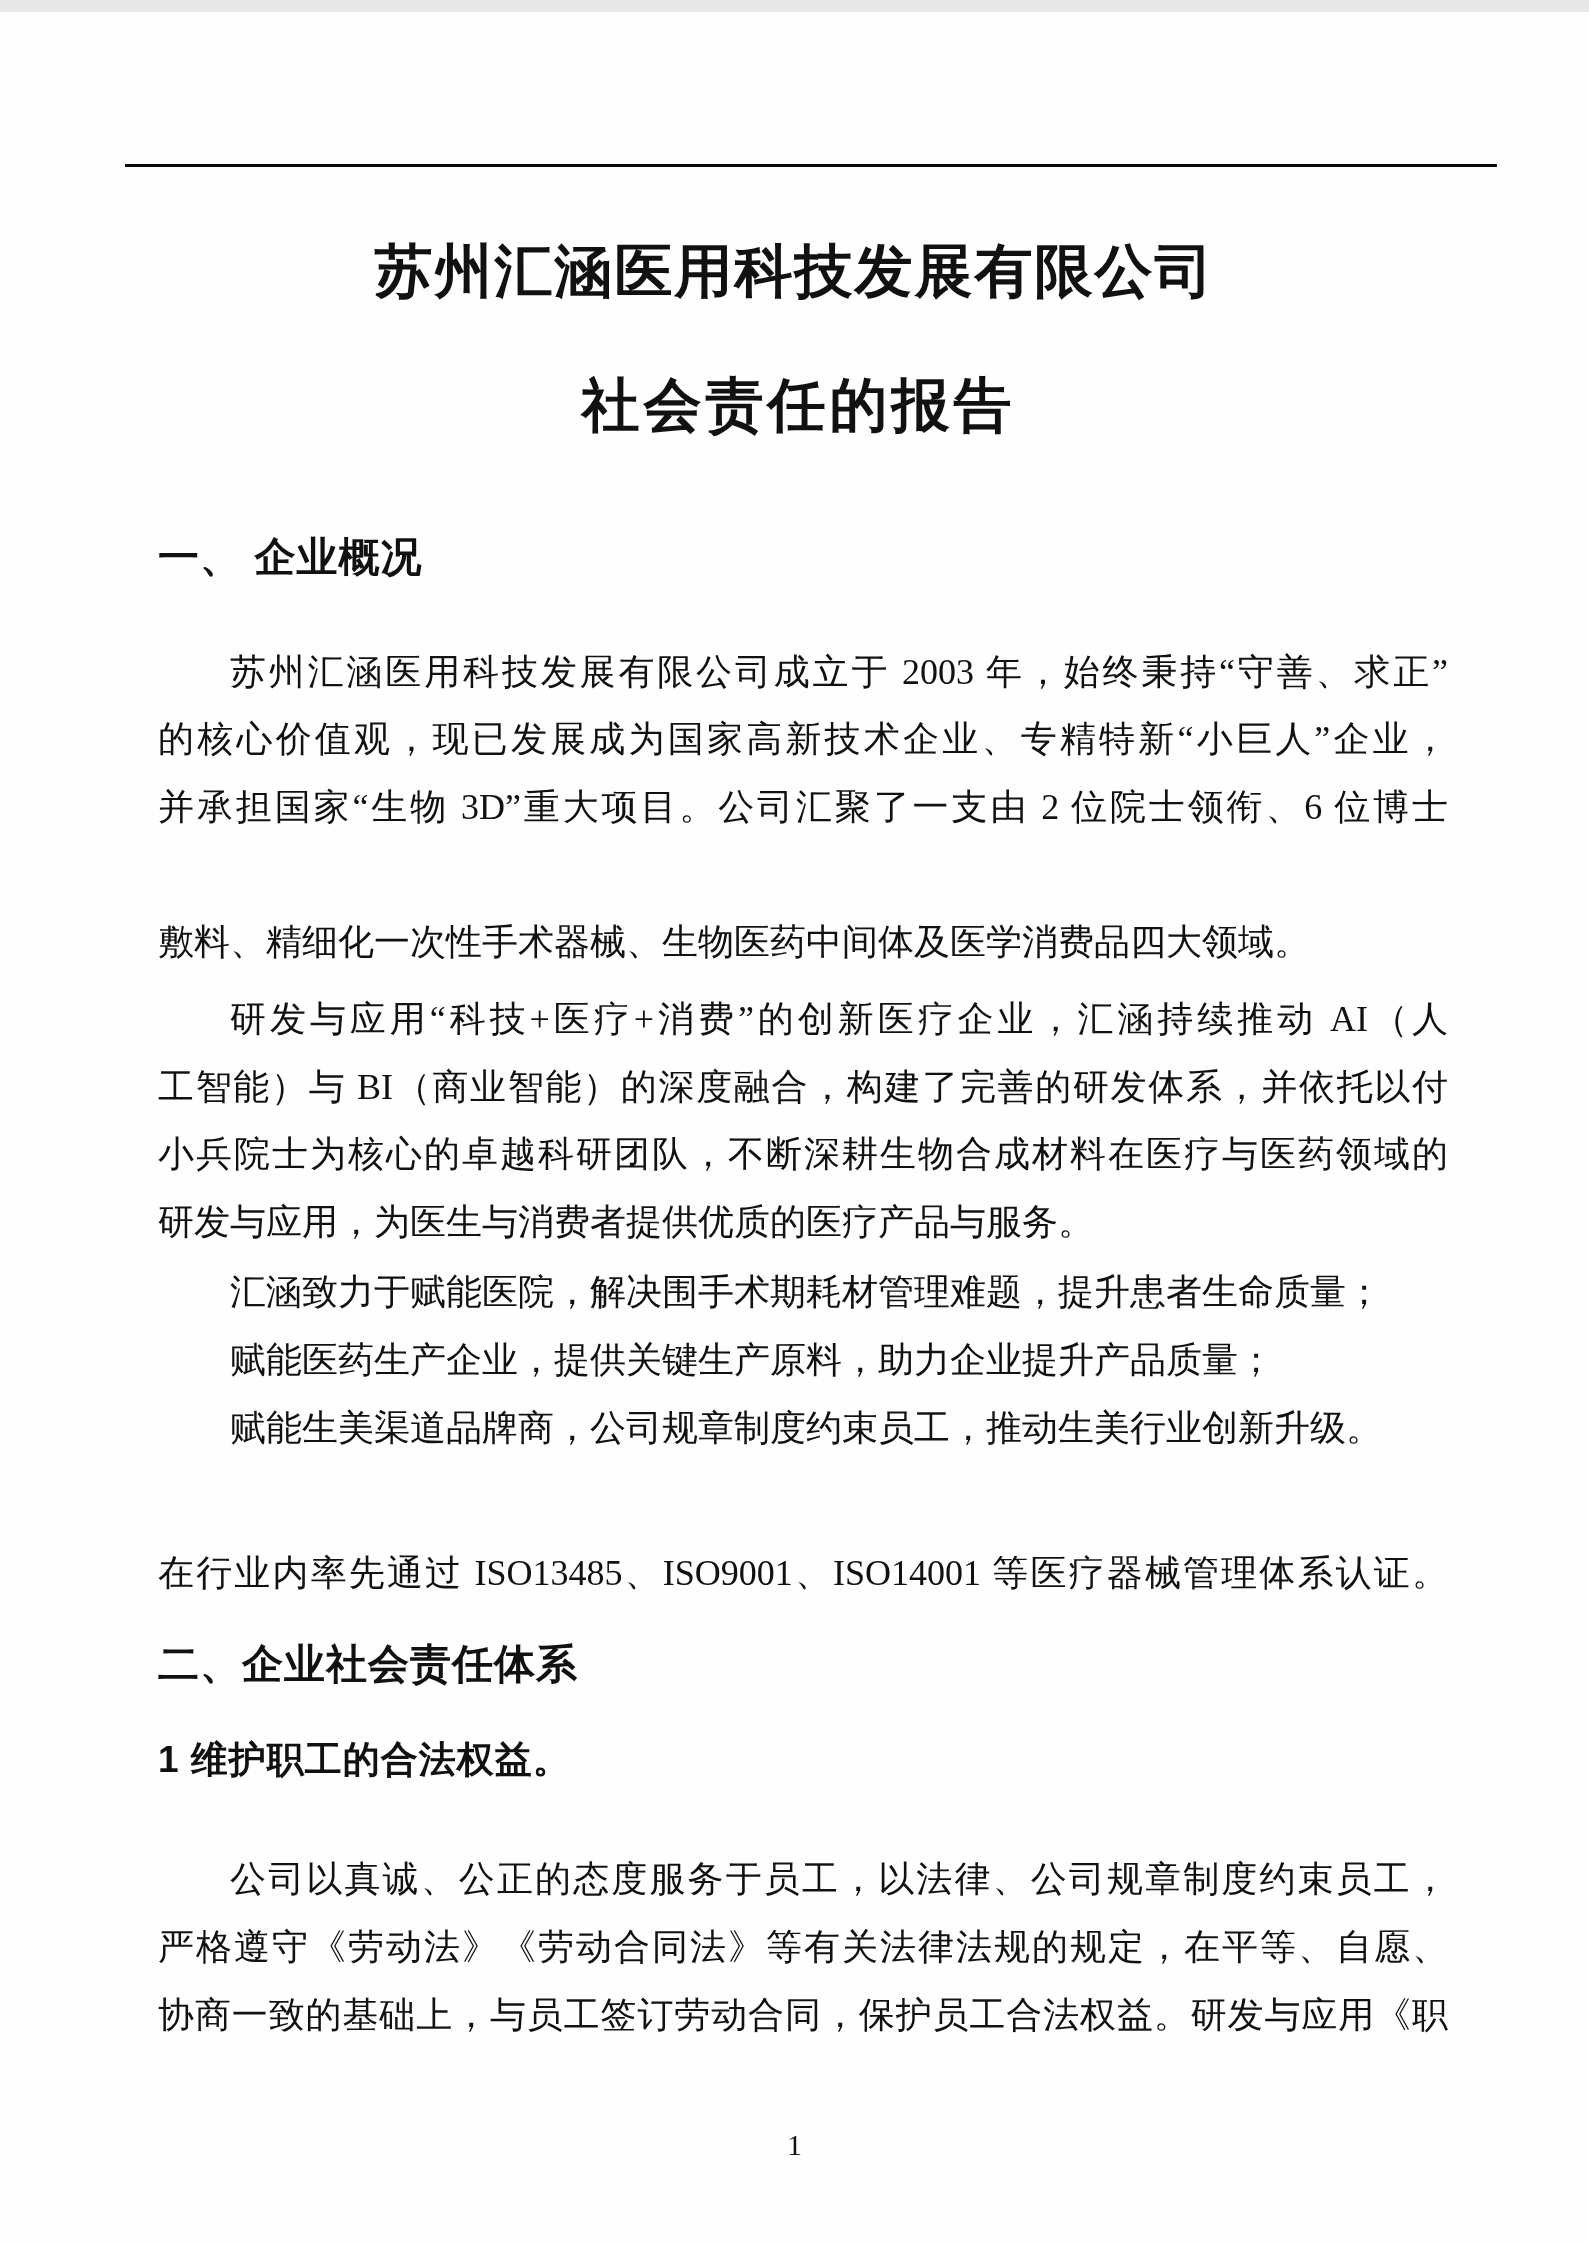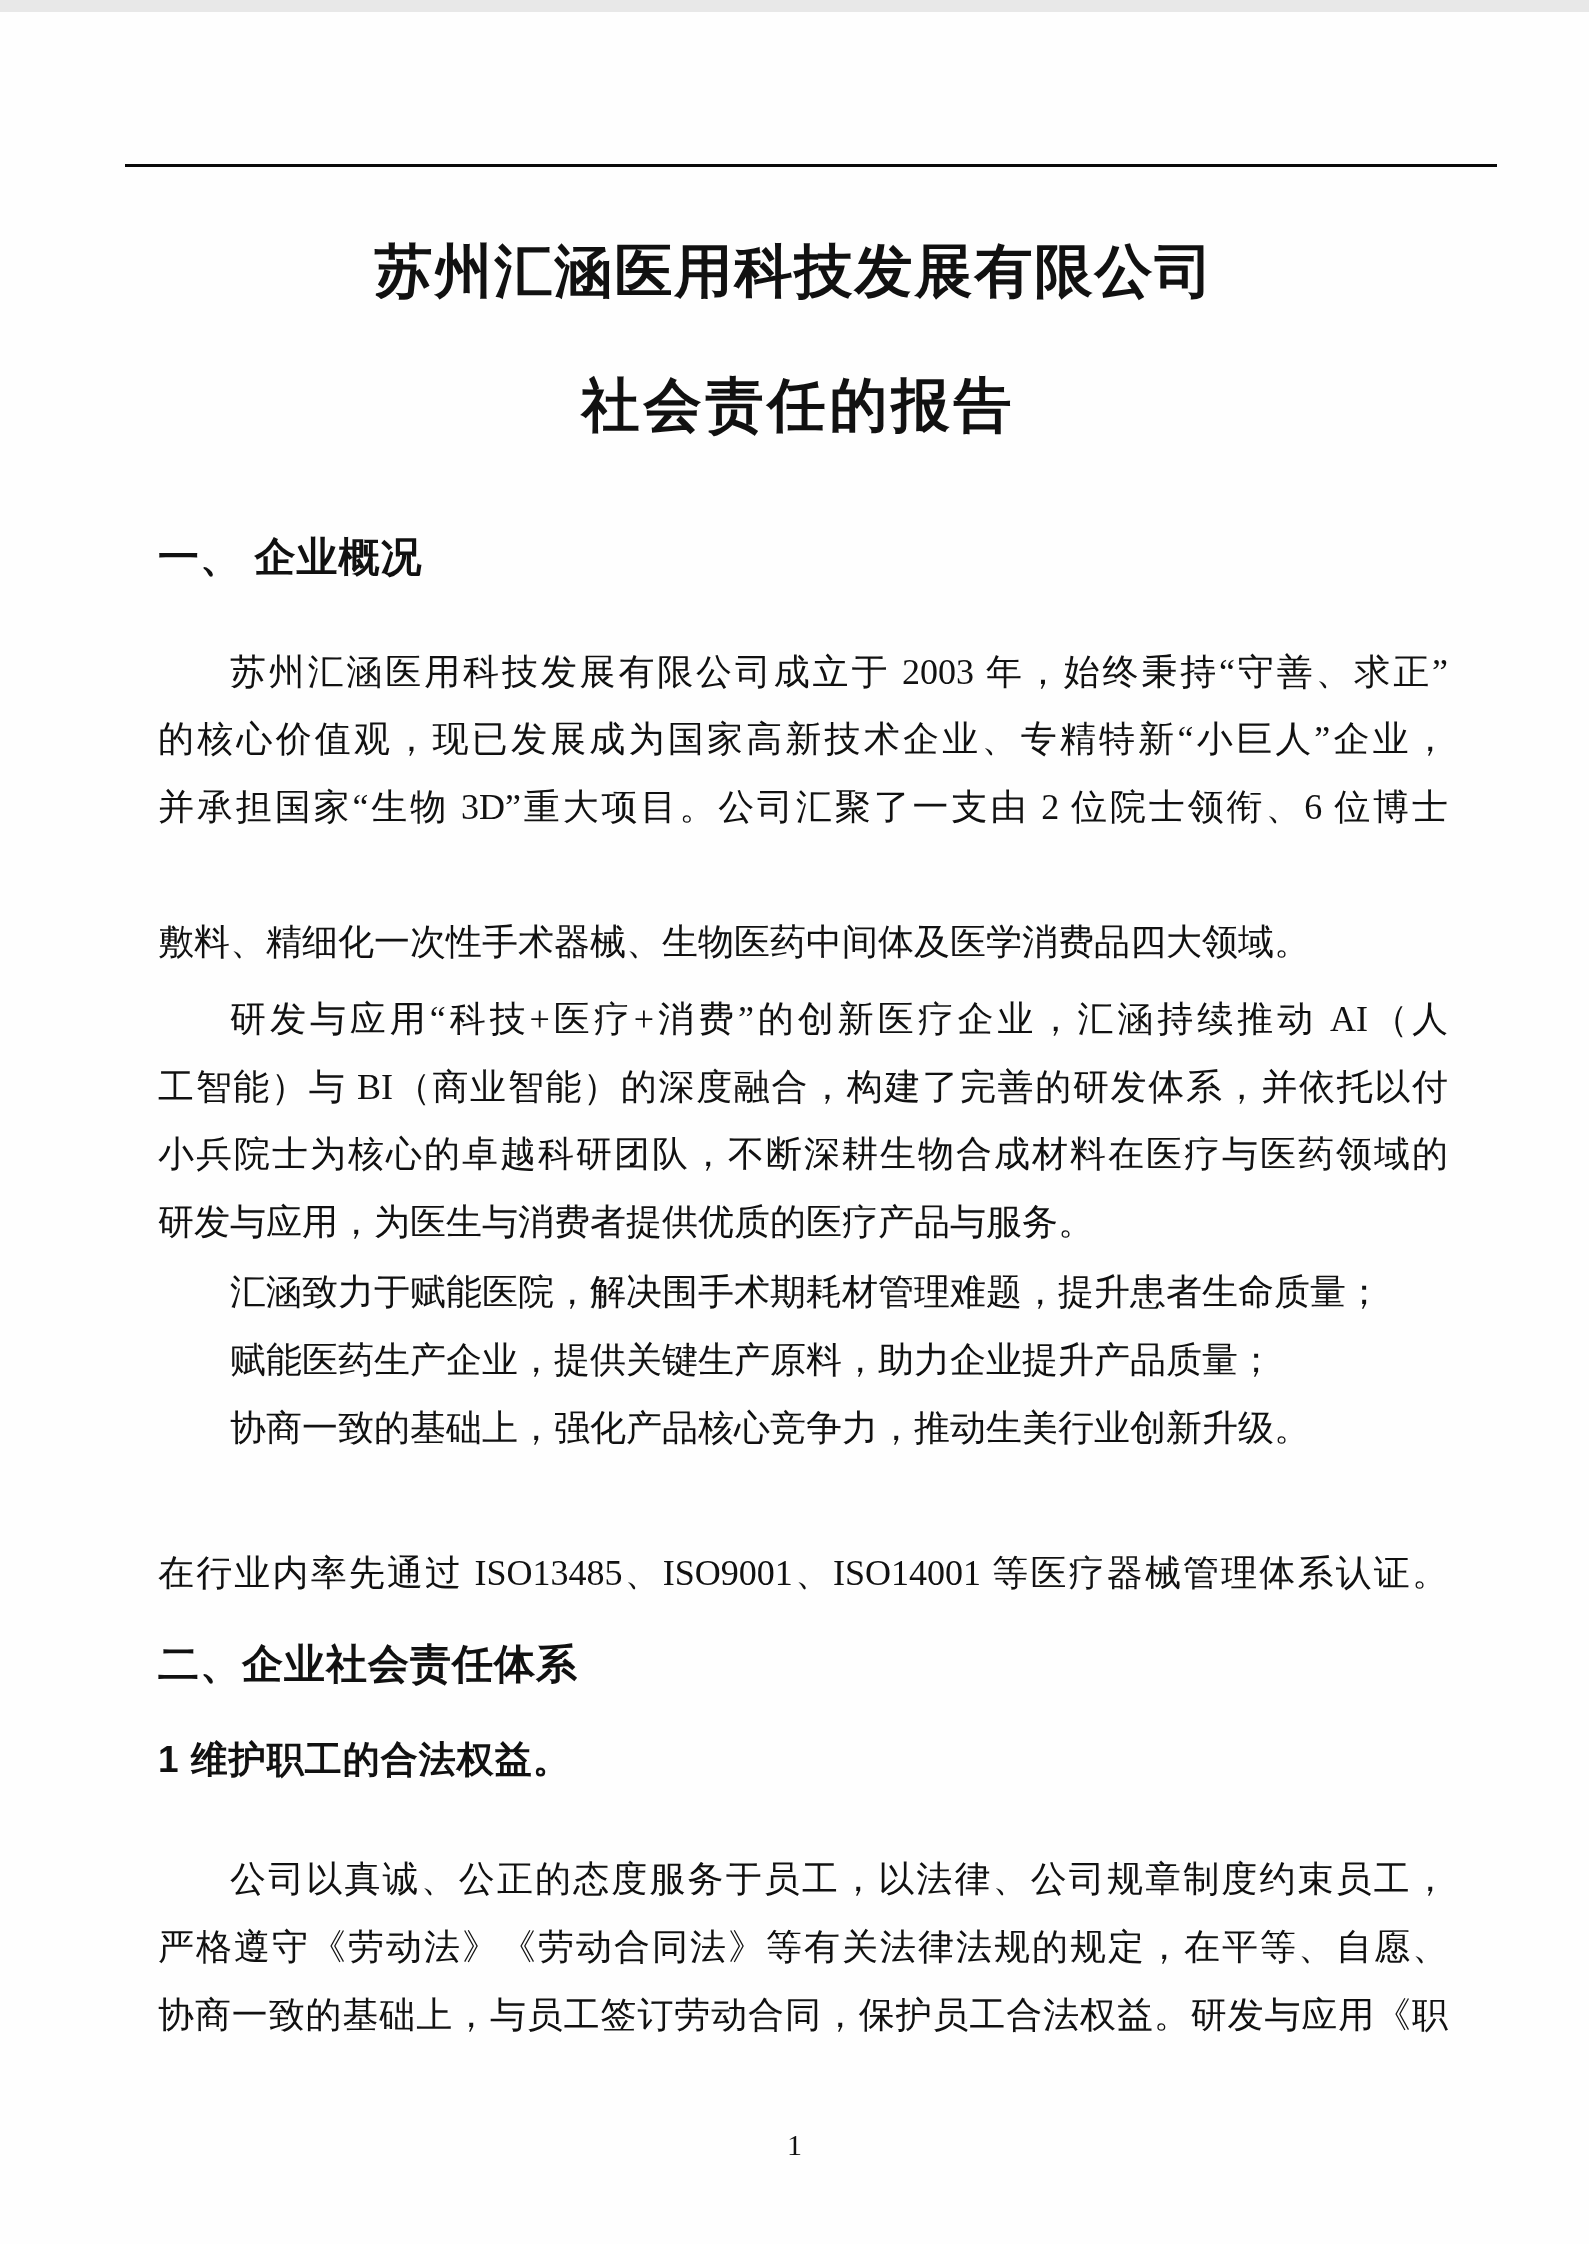--- a/index.html
+++ b/index.html
@@ -82,21 +82,21 @@
     <div class="bline fill indent" style="top:638px">苏州汇涵医用科技发展有限公司成立于 2003 年，始终秉持“守善、求正”</div>
     <div class="bline fill" style="top:705px">的核心价值观，现已发展成为国家高新技术企业、专精特新“小巨人”企业，</div>
     <div class="bline fill" style="top:773px">并承担国家“生物 3D”重大项目。公司汇聚了一支由 2 位院士领衔、6 位博士</div>
     <div class="bline" style="top:908px">敷料、精细化一次性手术器械、生物医药中间体及医学消费品四大领域。</div>
     <div class="bline fill indent" style="top:985px">研发与应用“科技+医疗+消费”的创新医疗企业，汇涵持续推动 AI（人</div>
     <div class="bline fill" style="top:1053px">工智能）与 BI（商业智能）的深度融合，构建了完善的研发体系，并依托以付</div>
     <div class="bline fill" style="top:1120px">小兵院士为核心的卓越科研团队，不断深耕生物合成材料在医疗与医药领域的</div>
     <div class="bline" style="top:1188px">研发与应用，为医生与消费者提供优质的医疗产品与服务。</div>
     <div class="bline indent" style="top:1258px">汇涵致力于赋能医院，解决围手术期耗材管理难题，提升患者生命质量；</div>
     <div class="bline indent" style="top:1326px">赋能医药生产企业，提供关键生产原料，助力企业提升产品质量；</div>
-    <div class="bline indent" style="top:1394px">协商一致的基础上，强化产品核心竞争力，推动生美行业创新升级。</div>
+    <div class="bline indent" style="top:1394px">赋能生美渠道品牌商，公司规章制度约束员工，推动生美行业创新升级。</div>
     <div class="bline fill" style="top:1539px">在行业内率先通过 ISO13485、ISO9001、ISO14001 等医疗器械管理体系认证。</div>
 
     <div class="sec-heading" style="top:1630px">二、企业社会责任体系</div>
     <div class="sub-heading" style="top:1728px">1 维护职工的合法权益。</div>
 
     <div class="bline fill indent" style="top:1845px">公司以真诚、公正的态度服务于员工，以法律、公司规章制度约束员工，</div>
     <div class="bline fill" style="top:1913px">严格遵守《劳动法》《劳动合同法》等有关法律法规的规定，在平等、自愿、</div>
     <div class="bline fill" style="top:1981px">协商一致的基础上，与员工签订劳动合同，保护员工合法权益。研发与应用《职</div>
 
   </div>

